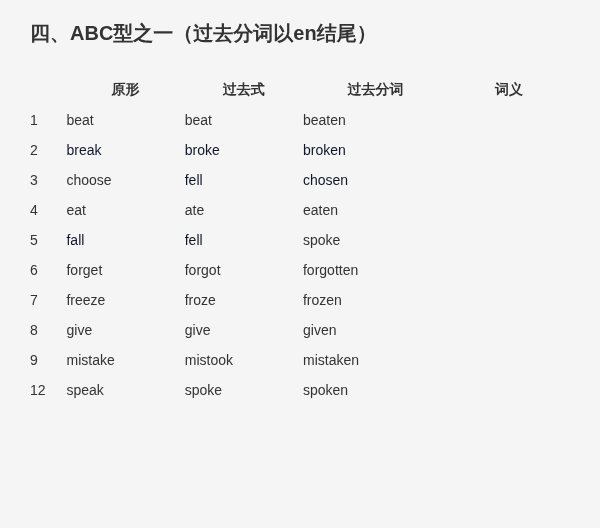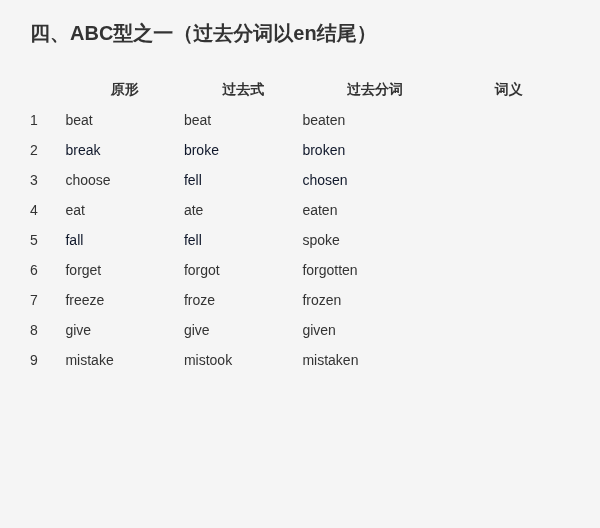--- a/index.html
+++ b/index.html
@@ -128,14 +128,21 @@
         <td>given</td>
         <td></td>
       </tr>
       <tr>
         <td>9</td>
         <td>mistake</td>
         <td>mistook</td>
         <td>mistaken</td>
         <td></td>
       </tr>
+      <tr>
+        <td>12</td>
+        <td>speak</td>
+        <td>spoke</td>
+        <td>spoken</td>
+        <td></td>
+      </tr>
     </tbody>
 </table>
 
 </body></html>

